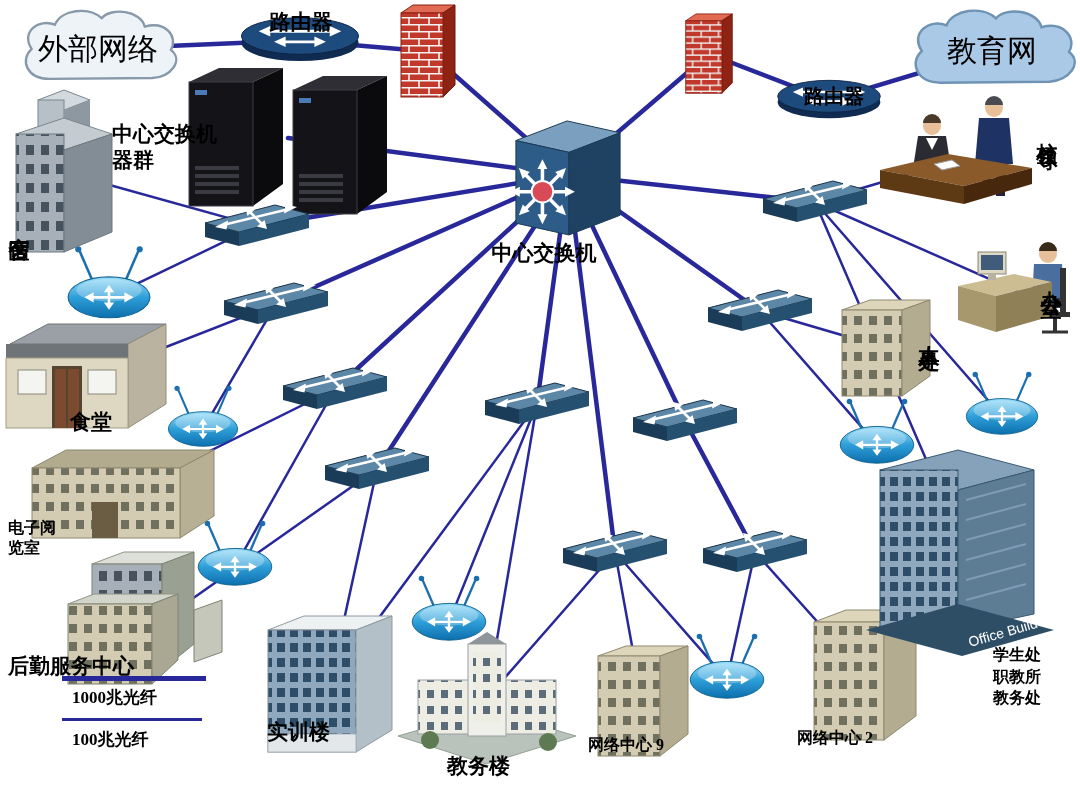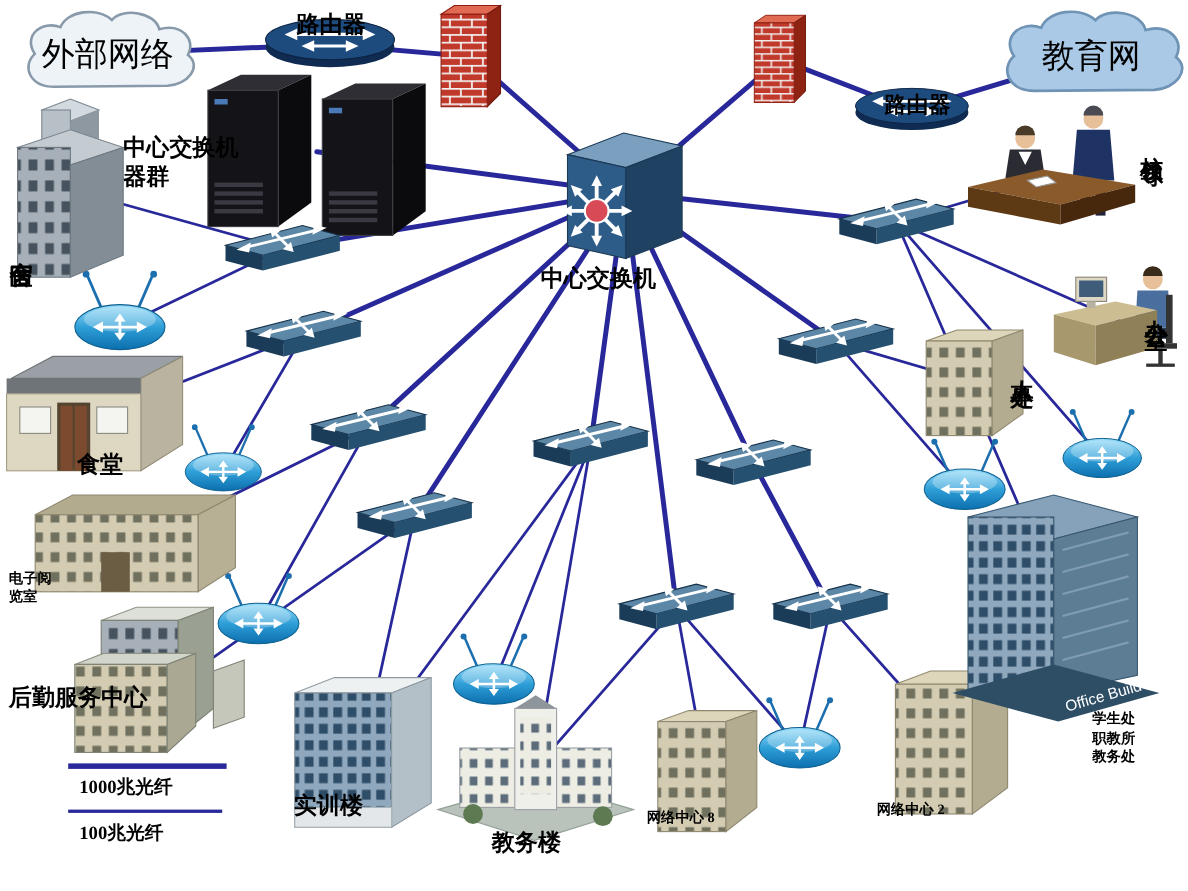--- a/index.html
+++ b/index.html
@@ -6,25 +6,25 @@
   html,body{width:1080px;height:810px;overflow:hidden;background:#fff;
     font-family:"Liberation Serif",serif}
   #stage{position:relative;width:1080px;height:810px;background:#fff;overflow:hidden}
   #edge-layer{position:absolute;left:0;top:0;z-index:1}
   .edge-thick{stroke:#28289a;stroke-width:4.5;stroke-linecap:round}
   .edge-thin{stroke:#28289a;stroke-width:2.5;stroke-linecap:round}
   .node{position:absolute;z-index:2}
   .node svg{width:100%;height:100%;display:block;overflow:visible}
   .lbl{position:absolute;z-index:4;color:#000;font-weight:700;font-size:21px;
        line-height:1.22;white-space:pre-line}
-  .lbl.small{font-size:13px}
+  .lbl.small{font-size:16px}
   .vlbl{writing-mode:vertical-rl;text-orientation:upright;line-height:1.05;letter-spacing:3px}
   .cloud-label{position:absolute;inset:0;display:flex;align-items:center;justify-content:center;
        font-size:30px;font-weight:400;color:#000;z-index:3}
-  .legend{position:absolute;left:60px;top:688px;width:160px;height:100px;z-index:4}
+  .legend{position:absolute;left:60px;top:670px;width:160px;height:100px;z-index:4}
   .legend-line{position:absolute;background:#28289a}
   .legend-text{position:absolute;font-size:17px;font-weight:700;color:#000}
   .title{position:absolute;left:340px;top:772px;width:400px;z-index:4;text-align:center;
        font-size:26px;font-weight:600;letter-spacing:2px;color:#000}
 </style>
 </head>
 <body>
 
 <svg width="0" height="0" style="position:absolute" aria-hidden="true">
   <defs>
@@ -433,24 +433,24 @@
 
   <div class="lbl" style="left:249px;top:10px;width:104px;text-align:center">路由器</div>
   <div class="lbl" style="left:788px;top:84px;width:92px;text-align:center;font-size:20px">路由器</div>
   <div class="lbl" style="left:478px;top:241px;width:132px;text-align:center">中心交换机</div>
   <div class="lbl" style="left:112px;top:122px;width:110px">中心交换机
 器群</div>
   <div class="lbl vlbl" style="left:8px;top:220px">宿舍区</div>
   <div class="lbl" style="left:70px;top:410px;width:60px">食堂</div>
   <div class="lbl small" style="left:8px;top:518px;width:76px">电子阅
 览室</div>
-  <div class="lbl" style="left:8px;top:622px;width:170px">后勤服务中心</div>
+  <div class="lbl" style="left:8px;top:654px;width:170px">后勤服务中心</div>
   <div class="lbl" style="left:267px;top:720px;width:80px">实训楼</div>
   <div class="lbl" style="left:447px;top:754px;width:80px">教务楼</div>
-  <div class="lbl small" style="left:588px;top:735px;width:130px">网络中心 8</div>
+  <div class="lbl small" style="left:588px;top:735px;width:130px">网络中心 9</div>
   <div class="lbl small" style="left:797px;top:728px;width:130px">网络中心 2</div>
   <div class="lbl vlbl" style="left:918px;top:328px">人事处</div>
   <div class="lbl vlbl" style="left:1036px;top:126px">校领导</div>
   <div class="lbl vlbl" style="left:1040px;top:274px">办公室</div>
   <div class="lbl small" style="left:993px;top:644px;width:90px;line-height:1.35">学生处
 职教所
 教务处</div>
 
   <div class="legend">
     <div class="legend-line" style="left:2px;top:6px;width:144px;height:5px"></div>

